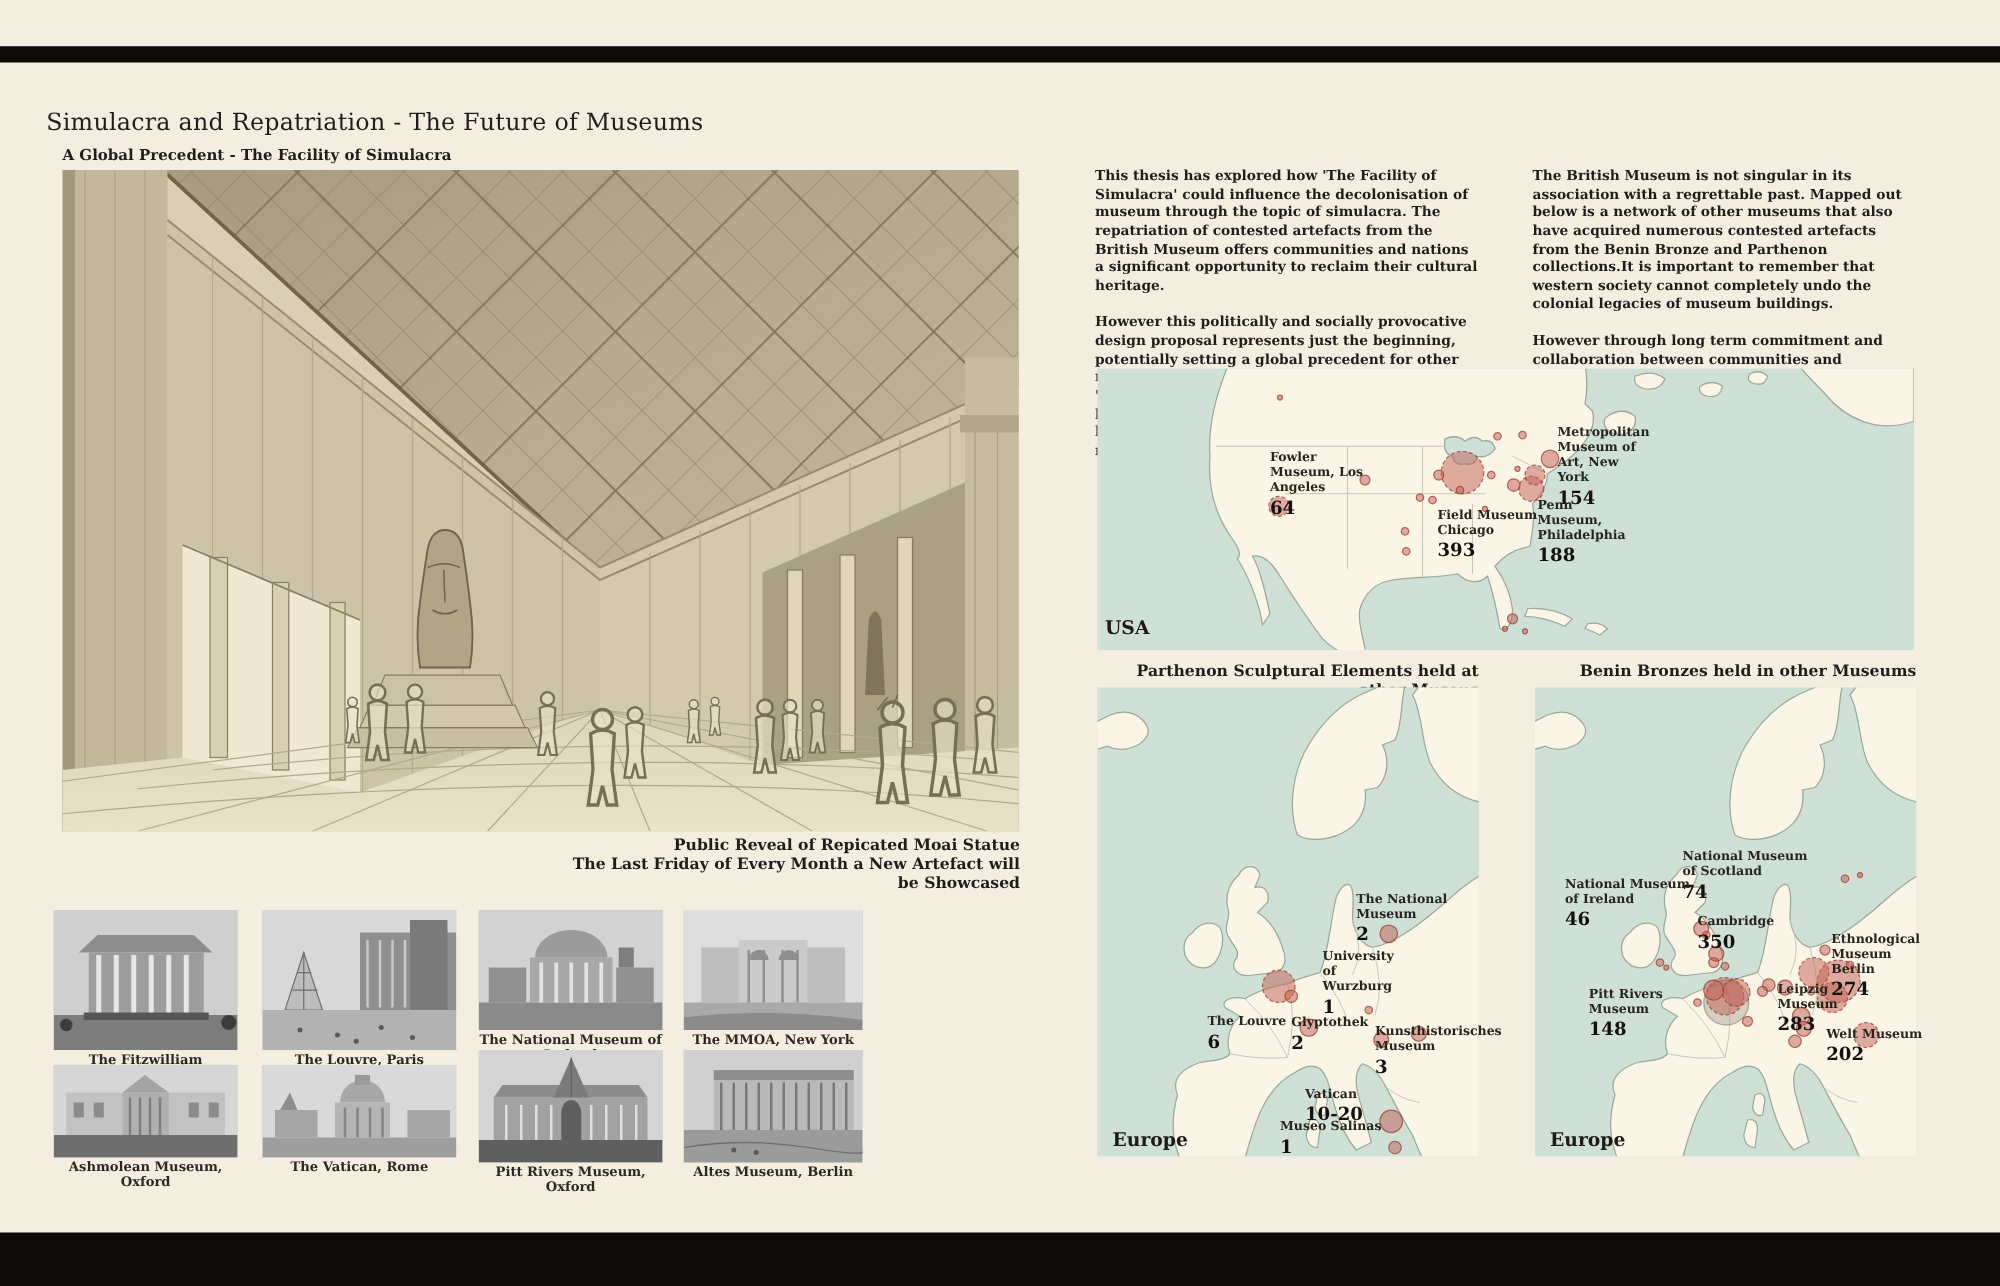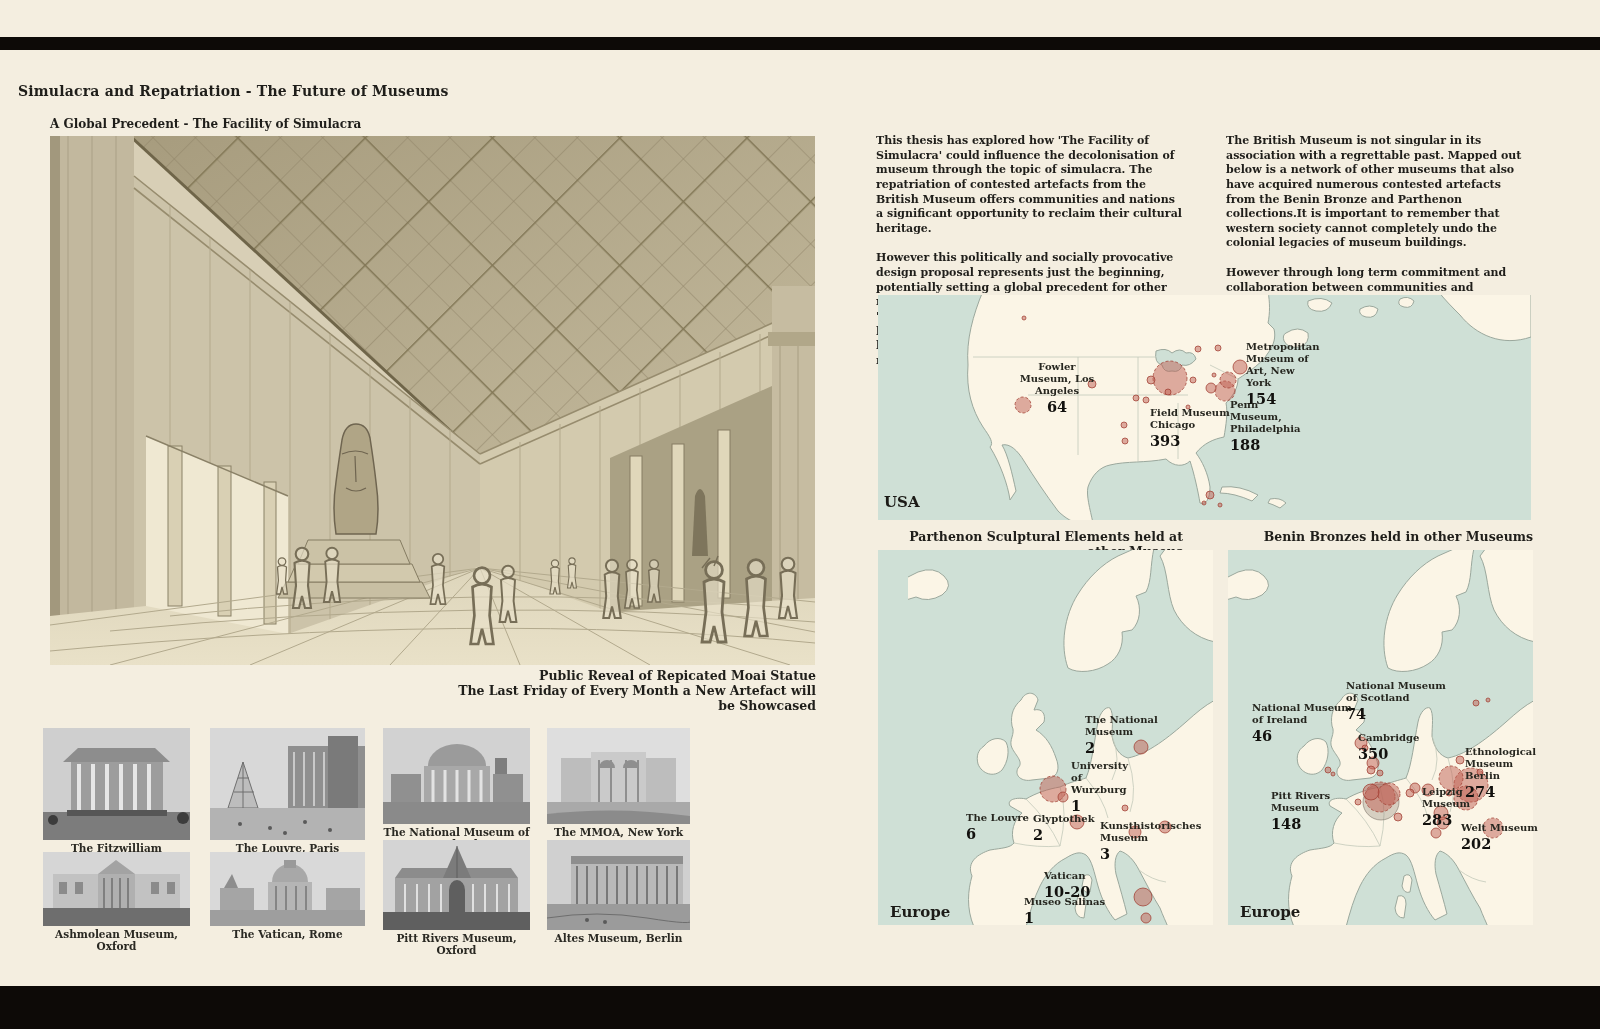--- a/index.html
+++ b/index.html
@@ -1,20 +1,20 @@
 <!DOCTYPE html>
 <html><head>
 <meta charset="utf-8">
 <style>
   html,body{margin:0;padding:0;background:#f4eee0;}
   .canvas{position:relative;width:1600px;height:1029px;background:#f4eee0;overflow:hidden;
           font-family:"DejaVu Serif","Liberation Serif",serif;color:#1f1e1a;}
   .stripe-top{position:absolute;left:0;top:37px;width:1600px;height:13px;background:#0d0a07;}
   .bar-bottom{position:absolute;left:0;top:986px;width:1600px;height:43px;background:#0d0a07;}
-  .page-title{position:absolute;left:18px;top:74px;font-size:14px;font-weight:700;letter-spacing:.2px;}
+  .page-title{position:absolute;left:37px;top:74px;font-size:19px;font-weight:400;letter-spacing:.2px;}
   .page-subtitle{position:absolute;left:50px;top:117px;font-size:12px;font-weight:700;}
   .hero{position:absolute;left:50px;top:136px;width:765px;height:529px;background:#d8cfb6;}
   .hero svg{display:block;width:100%;height:100%;}
   .hero-caption{position:absolute;left:440px;top:669px;width:376px;text-align:right;
                 font-size:12.5px;font-weight:700;line-height:1.18;}
   .photo{position:absolute;}
   .photo svg{display:block;width:100%;background:#bdbdbd;}
   .photo figcaption{font-size:10.5px;font-weight:600;text-align:center;margin-top:2px;color:#2a2923;}
   .intro-col{position:absolute;width:306px;font-size:11px;font-weight:600;line-height:1.33;text-align:left;}
   .intro-col p{margin:0 0 15px 0;}
@@ -330,31 +330,31 @@
         <circle class="dot" cx="310" cy="112" r="2"></circle>
         <circle class="dot" cx="320" cy="54" r="3"></circle>
         <circle class="dot" cx="340" cy="53" r="3"></circle>
         <circle class="dot" cx="315" cy="85" r="3"></circle>
         <circle class="dot" cx="336" cy="80" r="2"></circle>
         <circle class="dot" cx="332" cy="200" r="4"></circle>
         <circle class="dot" cx="342" cy="210" r="2"></circle>
         <circle class="dot" cx="326" cy="208" r="2"></circle>
       </g>
     </svg>
-    <div class="mlabel" style="left:138px;top:66px;width:82px;text-align:center;"><span>Fowler Museum, Los Angeles</span><b>64</b></div>
+    <div class="mlabel" style="left:138px;top:66px;width:82px;"><span>Fowler Museum, Los Angeles</span><b>64</b></div>
     <div class="mlabel" style="left:272px;top:112px;width:80px;"><span>Field Museum Chicago</span><b>393</b></div>
     <div class="mlabel" style="left:368px;top:46px;width:70px;"><span>Metropolitan Museum of Art, New York</span><b>154</b></div>
     <div class="mlabel" style="left:352px;top:104px;width:78px;"><span>Penn Museum, Philadelphia</span><b>188</b></div>
     <div class="region-label" style="left:6px;top:198px;">USA</div>
   </div>
 
   <div class="map-title" style="left:878px;top:529px;width:305px;">Parthenon Sculptural Elements held at other Museus</div>
   <div class="map-title" style="left:1228px;top:529px;width:305px;">Benin Bronzes held in other Museums</div>
 
-  <div class="map" style="left:878px;top:550px;width:305px;height:375px;padding-left:30px;">
+  <div class="map" style="left:878px;top:550px;width:305px;height:375px;">
     <svg viewBox="0 0 305 375">
       <rect width="305" height="375" fill="#cfe0d6"></rect>
       <g>
         <path class="land" d="M-2,28 L10,22 Q26,16 36,26 Q46,36 34,45 Q20,53 8,47 L-2,50 Z"></path>
         <path class="land" d="M160,118 C152,96 156,66 170,44 C180,28 194,14 210,6 L228,-2 L246,-2 C242,16 244,30 238,42 L228,46 C234,58 232,72 224,80 L214,82 C216,96 210,108 200,114 C188,122 170,124 160,118 Z"></path>
         <path class="land" d="M258,-2 L307,-2 L307,92 C288,88 274,76 266,60 C259,44 260,20 252,6 Z"></path>
         <path class="land" d="M113,150 C118,140 128,142 130,150 L126,160 C134,158 138,164 136,172 L128,180 C138,186 144,196 148,208 C152,218 150,226 142,228 L124,230 C114,232 106,226 110,218 C116,212 108,206 104,198 C100,190 108,184 104,176 C102,164 106,156 113,150 Z"></path>
         <path class="land" d="M76,196 C82,188 92,186 98,192 C102,200 100,212 94,220 C86,228 74,224 70,214 C68,206 70,200 76,196 Z"></path>
         <path class="land" d="M307,150 C296,156 288,163 278,172 C262,186 240,204 220,208 C212,206 206,198 204,186 C204,176 206,164 202,158 C198,156 192,162 190,172 C186,192 184,214 178,228 C172,230 162,232 152,237 C140,239 128,243 118,249 C110,247 98,249 102,256 L114,263 C106,270 102,282 106,293 C102,298 94,298 82,300 C70,304 58,312 64,326 C60,340 58,358 66,377 L118,377 C122,362 126,348 132,336 C138,324 146,314 158,308 C166,303 172,301 178,305 C184,310 186,322 190,336 C194,350 200,362 207,370 L219,364 C216,352 212,338 208,324 C206,314 207,305 212,301 C219,303 226,310 231,320 C238,333 245,347 252,358 C255,366 258,372 260,377 L307,377 Z"></path>
         <path class="land" d="M176,326 q6,-4 8,4 l-2,12 q-6,2 -8,-6 z M170,346 q8,-2 8,8 l-2,14 q-8,0 -9,-10 z"></path>
@@ -366,21 +366,21 @@
         <circle class="dot" cx="169" cy="272" r="7"></circle>
         <circle class="dot" cx="233" cy="197" r="7"></circle>
         <circle class="dot" cx="217" cy="258" r="3"></circle>
         <circle class="dot" cx="227" cy="282" r="6"></circle>
         <circle class="dot" cx="257" cy="277" r="6"></circle>
         <circle class="dot" cx="235" cy="347" r="9"></circle>
         <circle class="dot" cx="238" cy="368" r="5"></circle>
       </g>
     </svg>
     <div class="mlabel" style="left:207px;top:164px;width:110px;"><span>The National Museum</span><b>2</b></div>
-    <div class="mlabel" style="left:193px;top:210px;width:66px;"><span>University of Wurzburg</span><b>1</b></div>
+    <div class="mlabel" style="left:180px;top:210px;width:66px;"><span>University of Wurzburg</span><b>1</b></div>
     <div class="mlabel" style="left:88px;top:262px;width:70px;"><span>The Louvre</span><b>6</b></div>
     <div class="mlabel" style="left:155px;top:263px;width:72px;"><span>Glyptothek</span><b>2</b></div>
     <div class="mlabel" style="left:222px;top:270px;width:84px;"><span>Kunsthistorisches Museum</span><b>3</b></div>
     <div class="mlabel" style="left:166px;top:320px;width:60px;"><span>Vatican</span><b>10-20</b></div>
     <div class="mlabel" style="left:146px;top:346px;width:90px;"><span>Museo Salinas</span><b>1</b></div>
     <div class="region-label" style="left:12px;top:353px;">Europe</div>
   </div>
 
   <div class="map" style="left:1228px;top:550px;width:305px;height:375px;">
     <svg viewBox="0 0 305 375">

